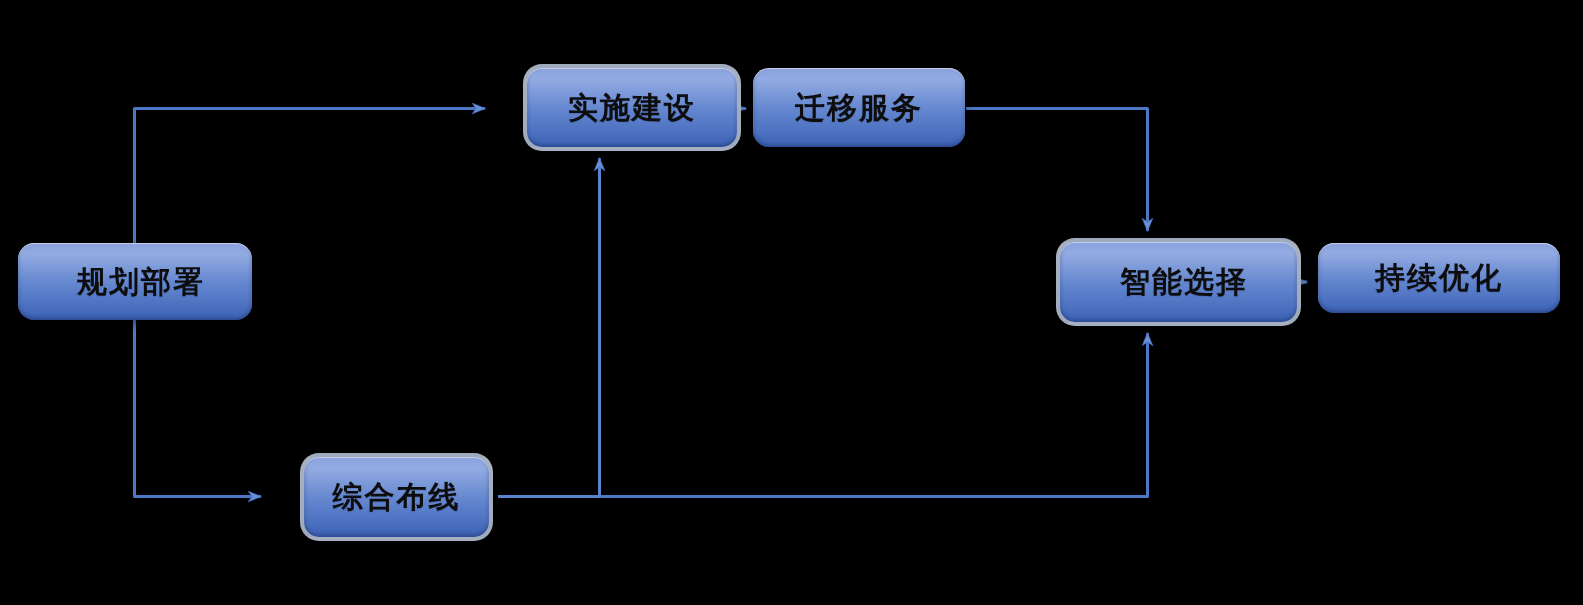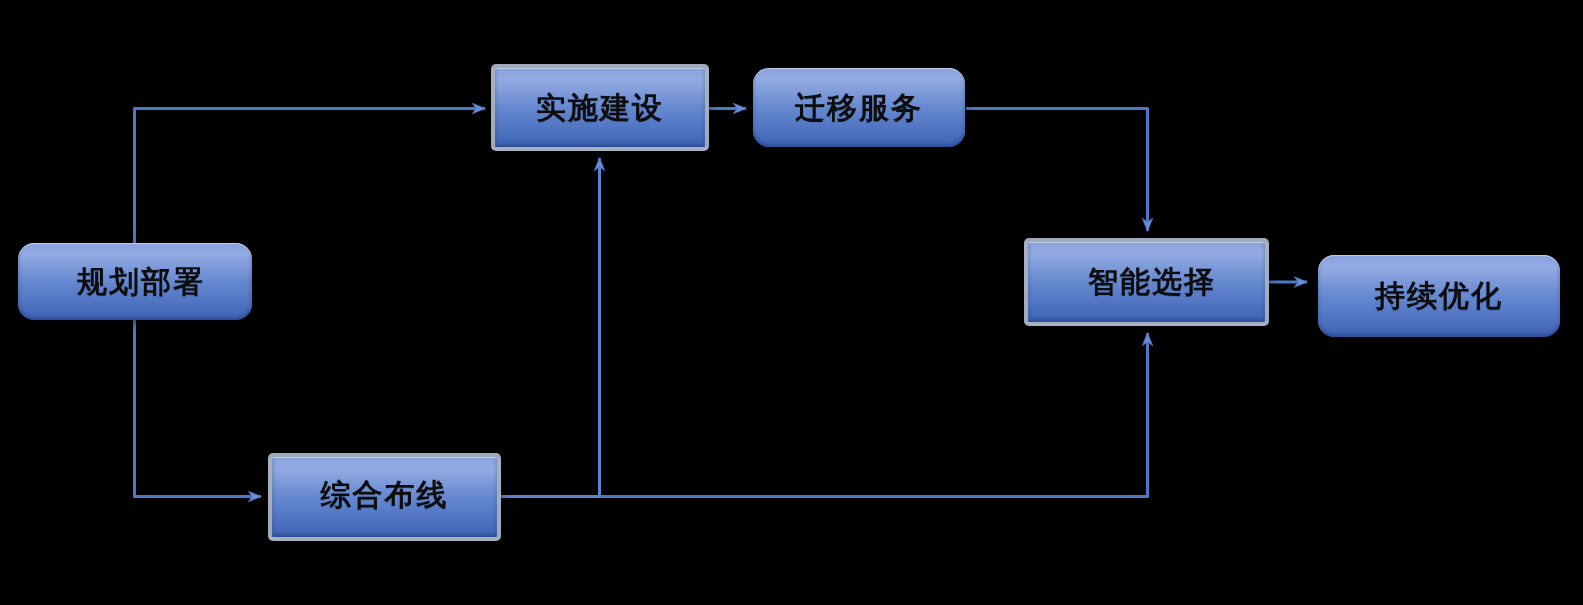--- a/index.html
+++ b/index.html
@@ -52,21 +52,22 @@
     box-shadow:
       inset 0 1px 1px rgba(255,255,255,0.55),
       inset 0 -2px 4px rgba(20,35,90,0.45),
       0 3px 8px rgba(0,0,0,0.45);
     display:flex;
     align-items:center;
     justify-content:center;
   }
   .node.silver{
     border:4px solid rgba(170,177,188,0.9);
-    border-radius:5px;
+    border-radius:19px;
+    margin-left:32px;
   }
   .node .label{
     color:var(--text);
     font-size:30px;
     font-weight:600;
     letter-spacing:2px;
     line-height:1;
     text-shadow:0 1px 1px rgba(60,90,160,0.35);
     white-space:nowrap;
   }
@@ -103,25 +104,25 @@
   </div>
 
   <div class="node silver" style="left:491px;top:64px;width:218px;height:87px;">
     <span class="label">实施建设</span>
   </div>
 
   <div class="node" style="left:753px;top:68px;width:212px;height:79px;text-align:center;">
     <span class="label">迁移服务</span>
   </div>
 
-  <div class="node silver" style="left:268px;top:453px;width:233px;height:88px;font-family:Liberation Mono, monospace;">
+  <div class="node silver" style="left:268px;top:453px;width:193px;height:88px;">
     <span class="label">综合布线</span>
   </div>
 
   <div class="node silver" style="left:1024px;top:238px;width:245px;height:88px;padding-left:11px;">
     <span class="label">智能选择</span>
   </div>
 
-  <div class="node" style="left:1318px;top:243px;width:242px;height:82px;margin-top:12px;">
+  <div class="node" style="left:1318px;top:243px;width:242px;height:70px;">
     <span class="label">持续优化</span>
   </div>
 
 </div>
 
 </body></html>

